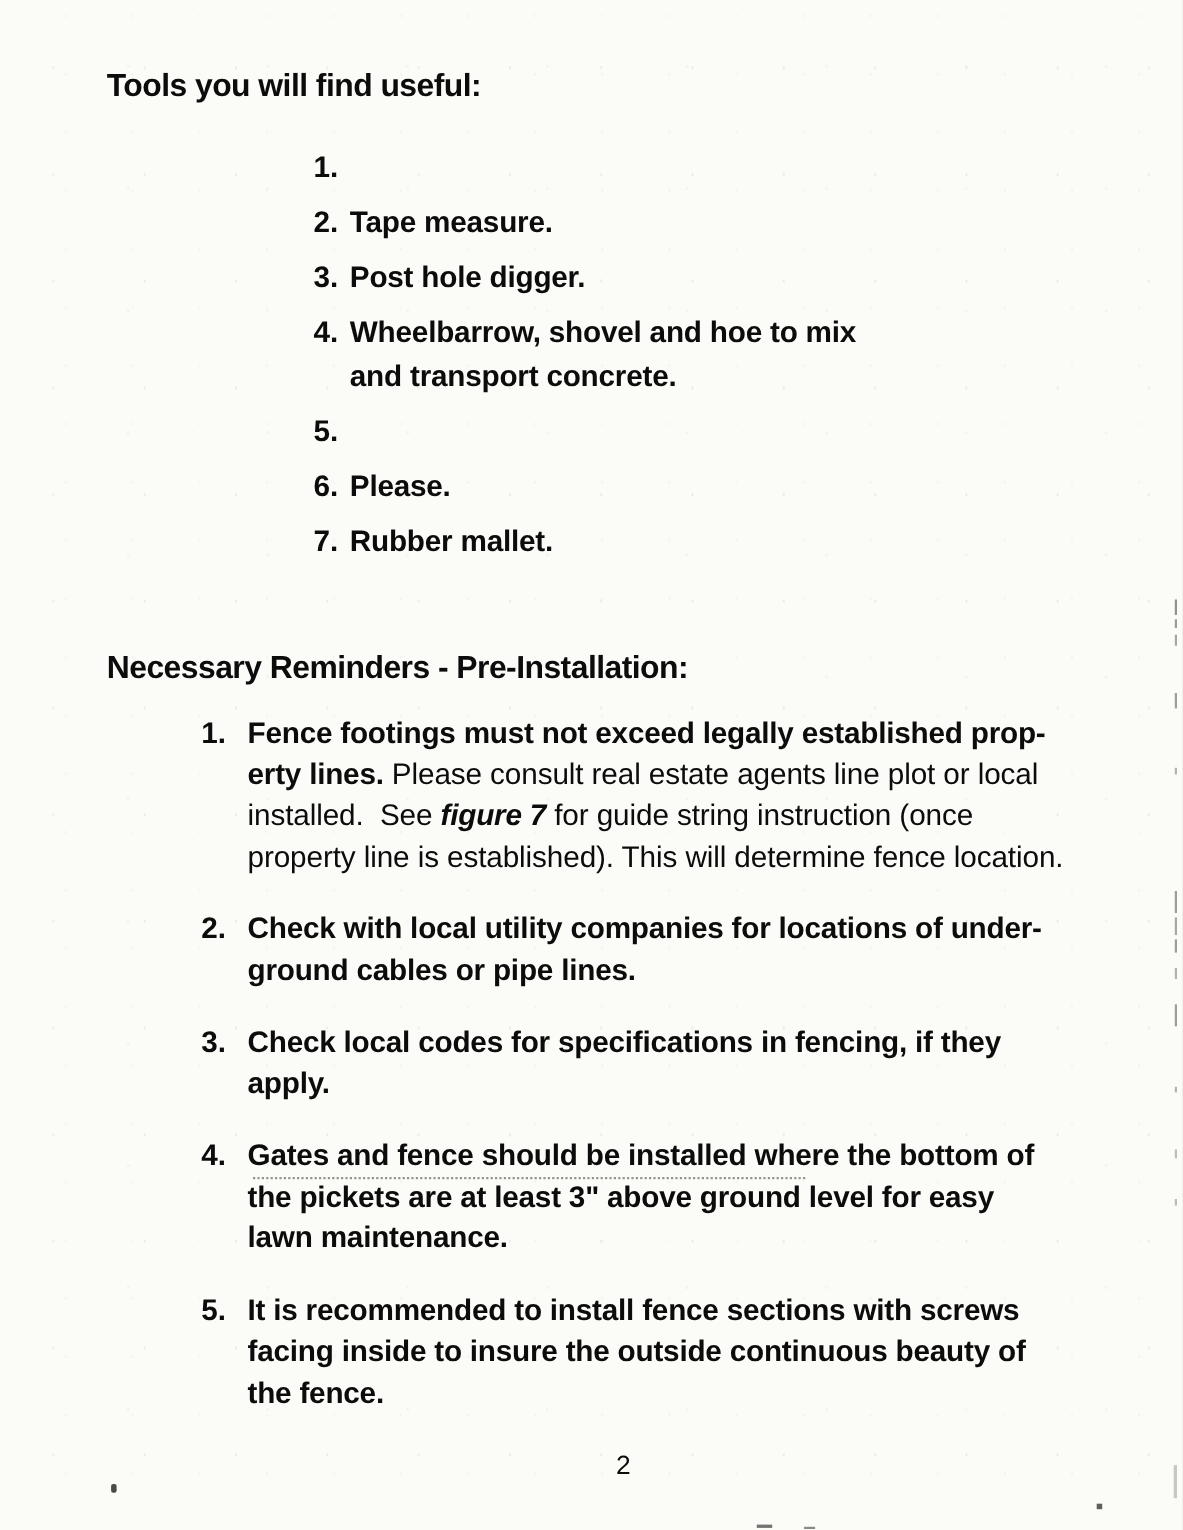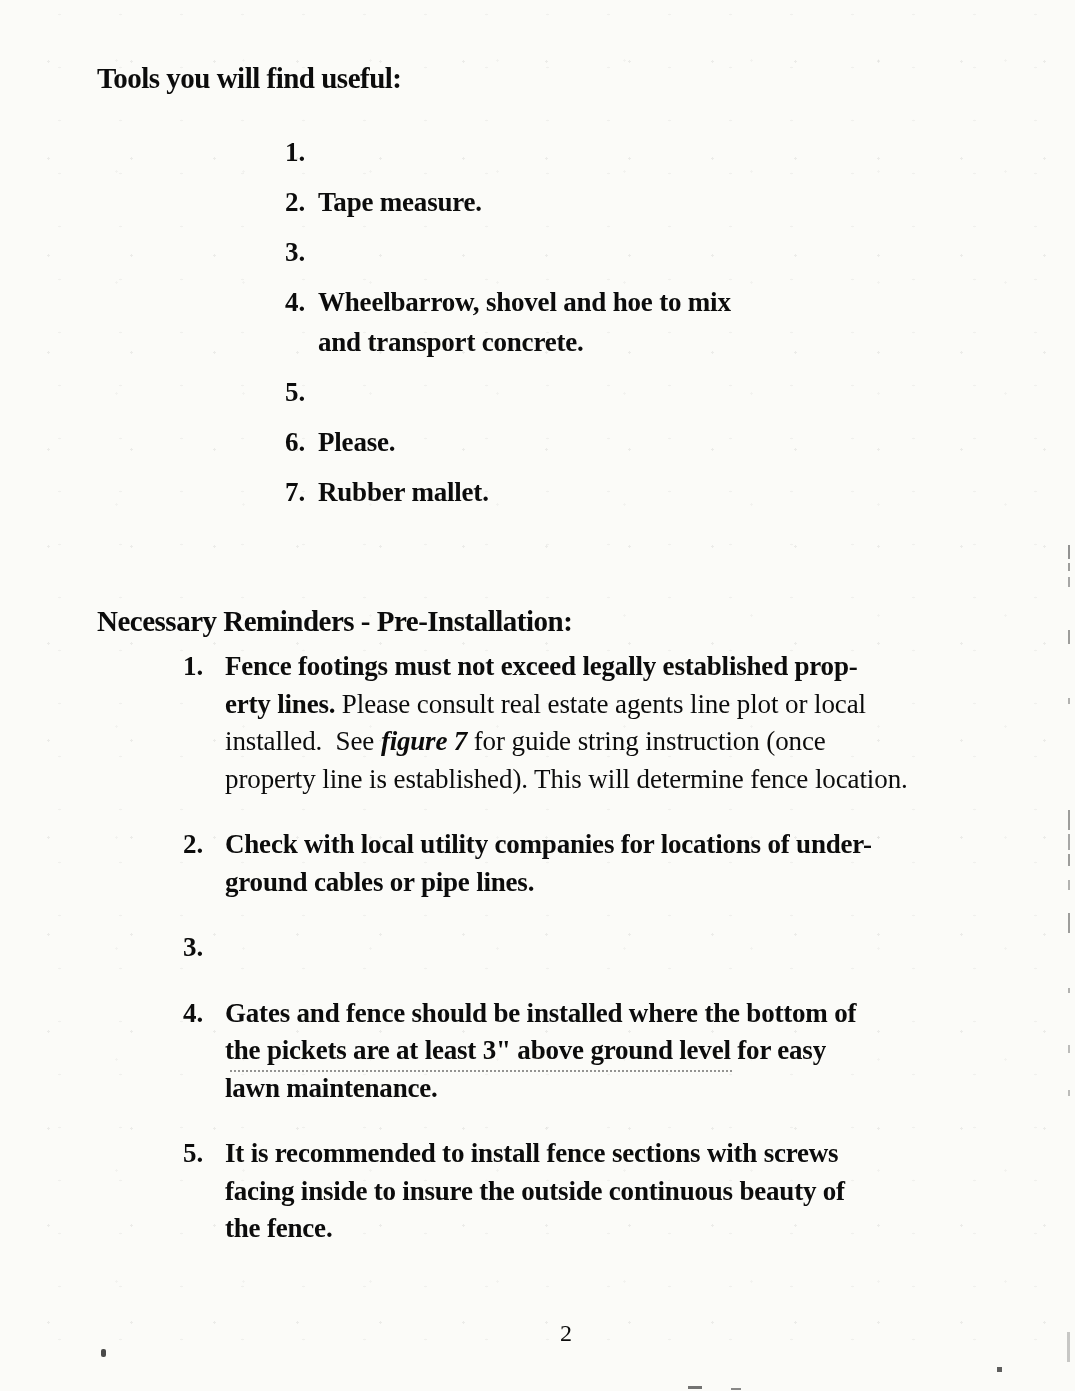--- a/index.html
+++ b/index.html
@@ -9,29 +9,29 @@
     margin:0 auto;
     background-color:#fbfbf8;
     background-image:
       radial-gradient(rgba(40,40,40,0.07) 1px, transparent 1.3px),
       radial-gradient(rgba(40,40,40,0.05) 1px, transparent 1.2px),
       radial-gradient(rgba(40,40,40,0.04) 1.2px, transparent 1.5px);
     background-size: 83px 97px, 61px 53px, 127px 111px;
     background-position: 7px 13px, 29px 41px, 53px 5px;
     overflow:hidden;
     color:#0c0c0c;
-    font-family:Liberation Serif, serif;
+    font-family:Liberation Sans, sans-serif;
   }
   .heading{
     position:absolute;margin:0;
     font-size:29px;line-height:34px;font-weight:700;
     letter-spacing:-0.5px;white-space:pre;
   }
   #tools-heading{left:97px;top:61px;}
-  #reminders-heading{left:97px;top:604px;}
+  #reminders-heading{left:97px;top:590px;}
   .list{position:absolute;}
   #tools-list{left:285px;top:132px;}
   #reminders-list{left:183px;top:648px;}
   .list-item{display:flex;align-items:flex-start;}
   #tools-list .list-item{font-size:27px;line-height:40px;margin-bottom:10px;font-weight:700;}
   #tools-list .num{width:33px;flex:none;}
   #reminders-list .list-item{font-size:27px;line-height:37.5px;margin-bottom:28px;}
   #reminders-list .num{width:42px;flex:none;font-weight:700;}
   .body{white-space:pre;letter-spacing:-0.2px;}
   .seg-bold{font-weight:700;}
@@ -55,20 +55,21 @@
   <div class="list" id="tools-list">
       <div class="list-item">
         <span class="num">1.</span>
       </div>
       <div class="list-item">
         <span class="num">2.</span>
         <span class="body"><span class="seg-bold">Tape measure.</span></span>
       </div>
       <div class="list-item">
         <span class="num">3.</span>
+        <span class="body"><span class="seg-bold">Post hole digger.</span></span>
       </div>
       <div class="list-item">
         <span class="num">4.</span>
         <span class="body"><span class="seg-bold">Wheelbarrow, shovel and hoe to mix
 and transport concrete.</span></span>
       </div>
       <div class="list-item">
         <span class="num">5.</span>
       </div>
       <div class="list-item">
@@ -91,20 +92,22 @@
 installed.  See </span><span class="seg-bold-italic">figure 7</span><span class="seg-regular"> for guide string instruction (once
 property line is established). This will determine fence location.</span></span>
       </div>
       <div class="list-item">
         <span class="num">2.</span>
         <span class="body"><span class="seg-bold">Check with local utility companies for locations of under-
 ground cables or pipe lines.</span></span>
       </div>
       <div class="list-item">
         <span class="num">3.</span>
+        <span class="body"><span class="seg-bold">Check local codes for specifications in fencing, if they
+apply.</span></span>
       </div>
       <div class="list-item">
         <span class="num">4.</span>
         <span class="body"><span class="seg-bold">Gates and fence should be installed where the bottom of
 the pickets are at least 3" above ground level for easy
 lawn maintenance.</span></span>
       </div>
       <div class="list-item">
         <span class="num">5.</span>
         <span class="body"><span class="seg-bold">It is recommended to install fence sections with screws

